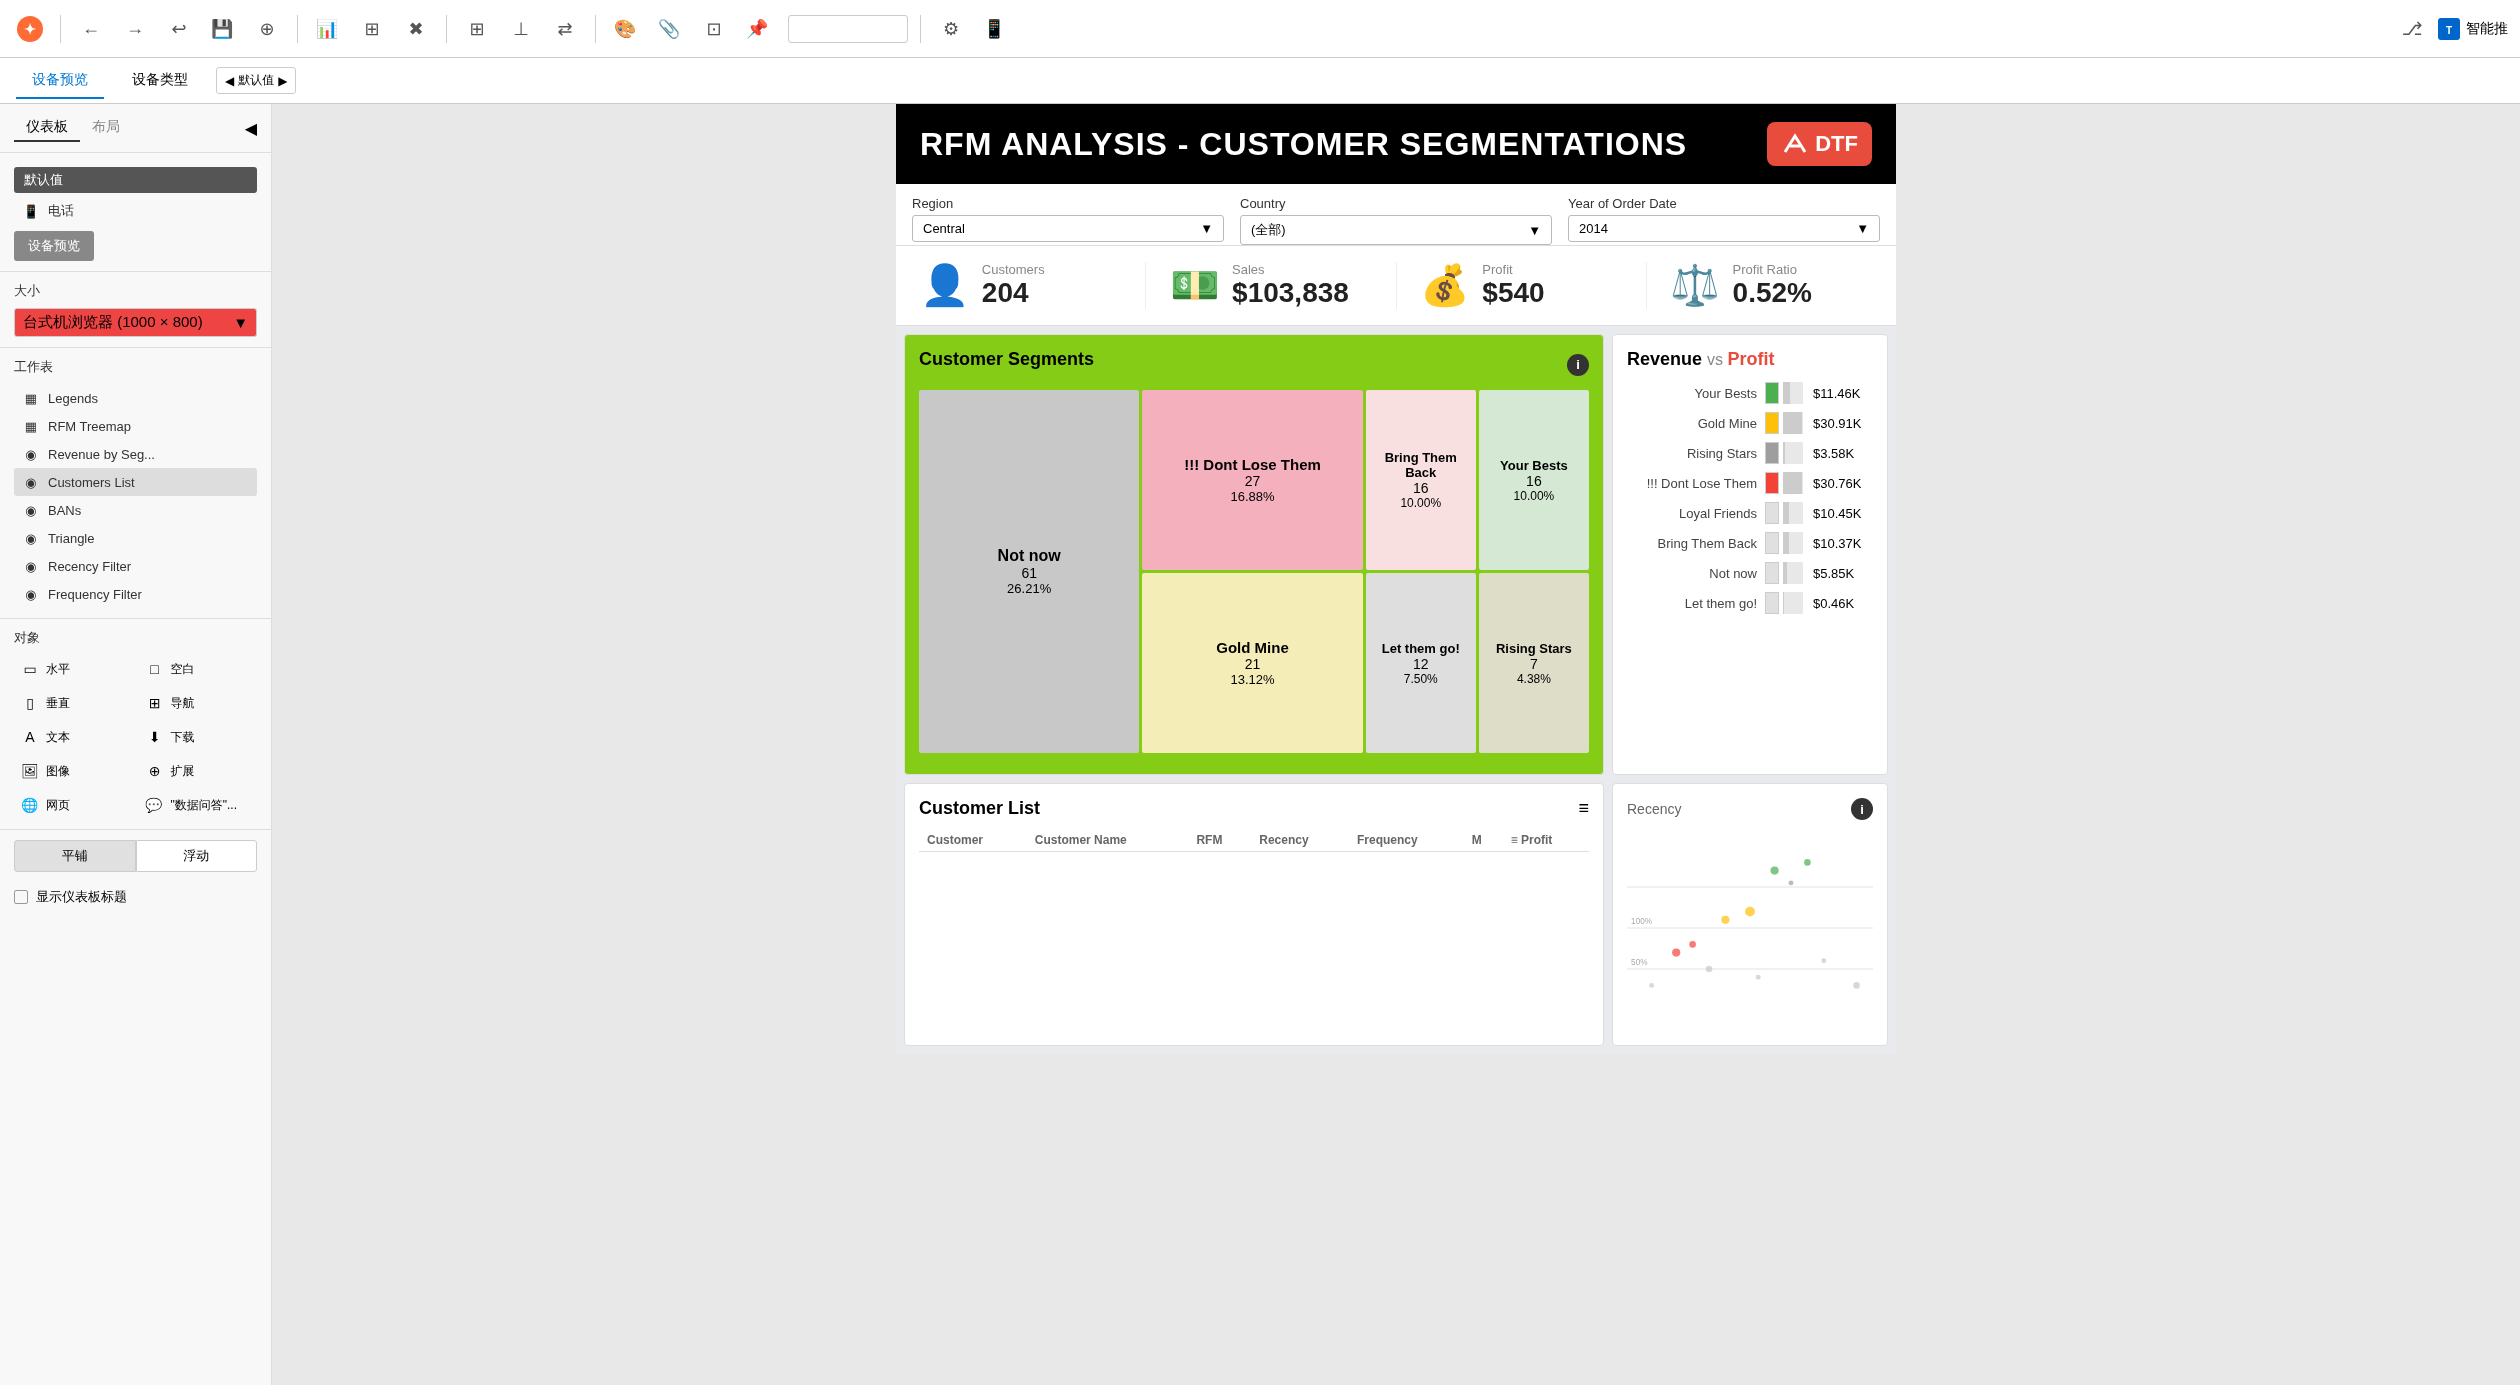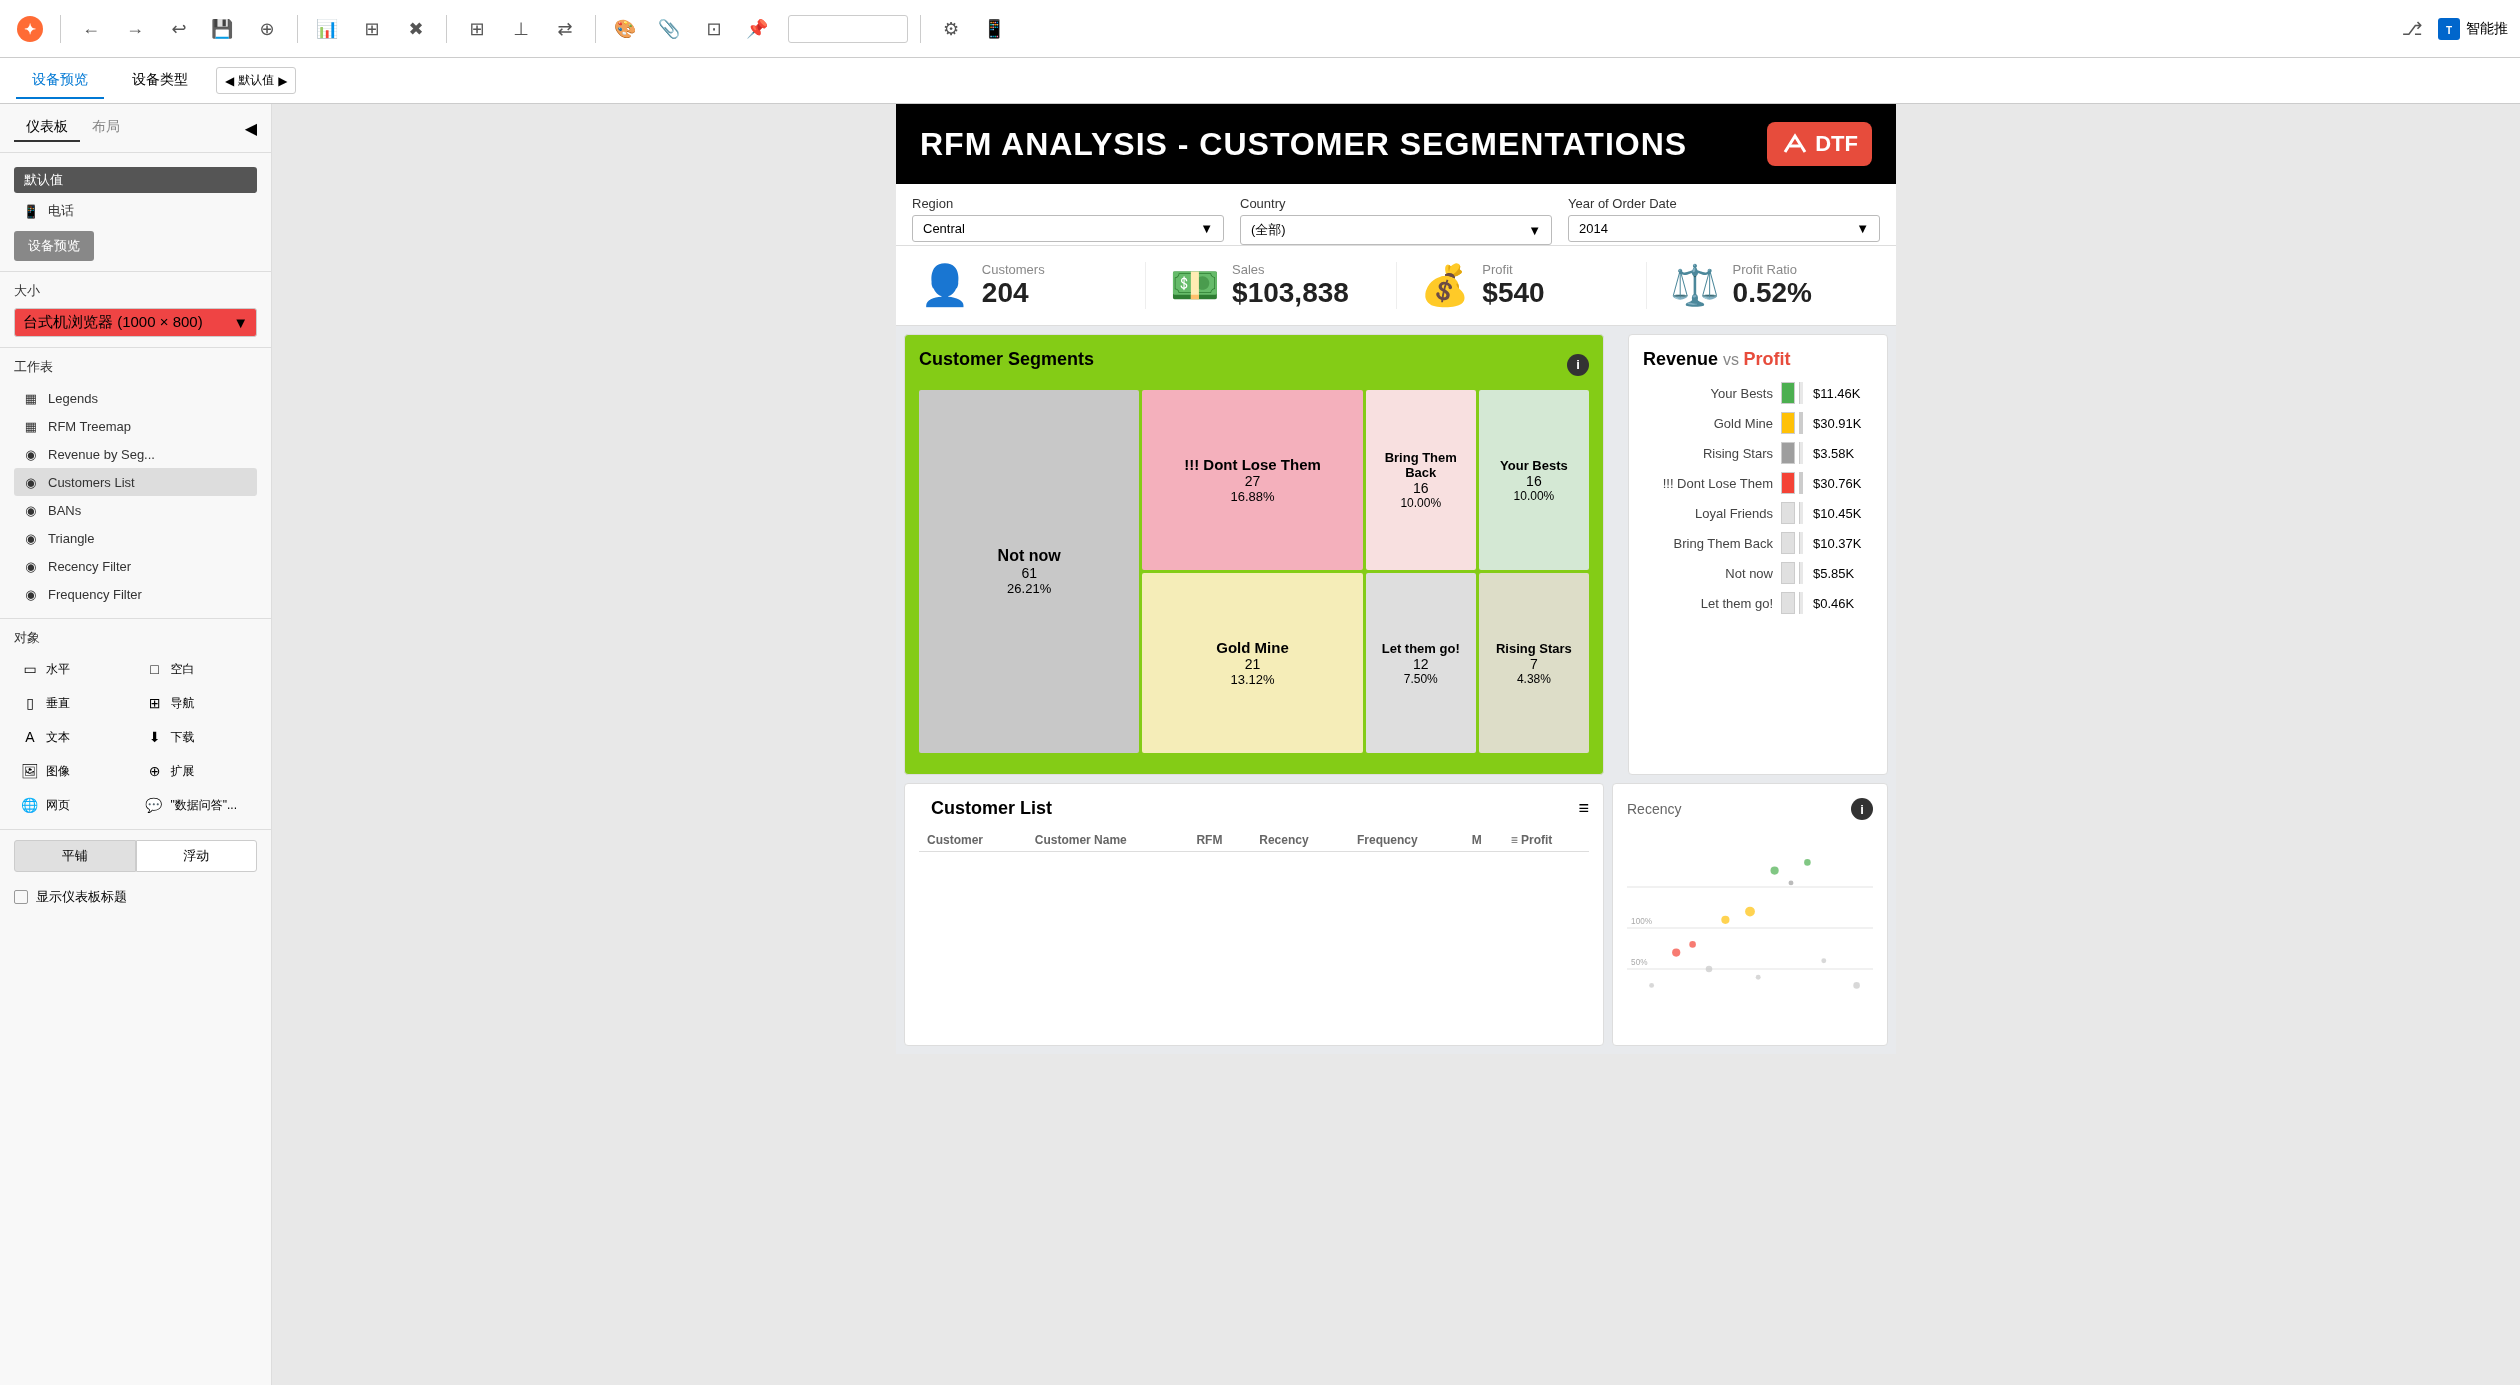--- a/index.html
+++ b/index.html
@@ -187,21 +187,21 @@
     }
     .chart-title {
       font-size: 18px; font-weight: 600; margin-bottom: 10px;
     }
 
     
     .revprofit-container {
       flex: 1;
       background: #fff;
       border: 1px solid #ddd;
-      margin: 8px 8px 8px 20px;
+      margin: 8px 8px 8px 4px;
       border-radius: 4px;
       padding: 14px;
     }
     .revprofit-title { font-size: 18px; font-weight: 600; margin-bottom: 12px; }
     .revprofit-title span.vs { color: #888; font-weight: 400; font-size: 16px; }
     .revprofit-title span.profit { color: #e74c3c; }
     .bar-chart {}
     .bar-row {
       display: flex; align-items: center; gap: 8px; margin-bottom: 8px;
     }
@@ -216,21 +216,20 @@
       flex: 0 0 700px;
       background: #fff;
       border: 1px solid #ddd;
       margin: 0 4px 8px 8px;
       border-radius: 4px;
       padding: 14px;
     }
     .cl-title-row {
       display: flex; align-items: flex-start; justify-content: space-between;
       margin-bottom: 10px;
-      margin-left: 12px;
     }
     .cl-title { font-size: 18px; font-weight: 600; }
     .cl-table { width: 100%; border-collapse: collapse; }
     .cl-table th {
       font-size: 12px; color: #666; border-bottom: 1px solid #ddd;
       padding: 4px 8px; text-align: left;
     }
 
     .scatter-container {
       flex: 1;

